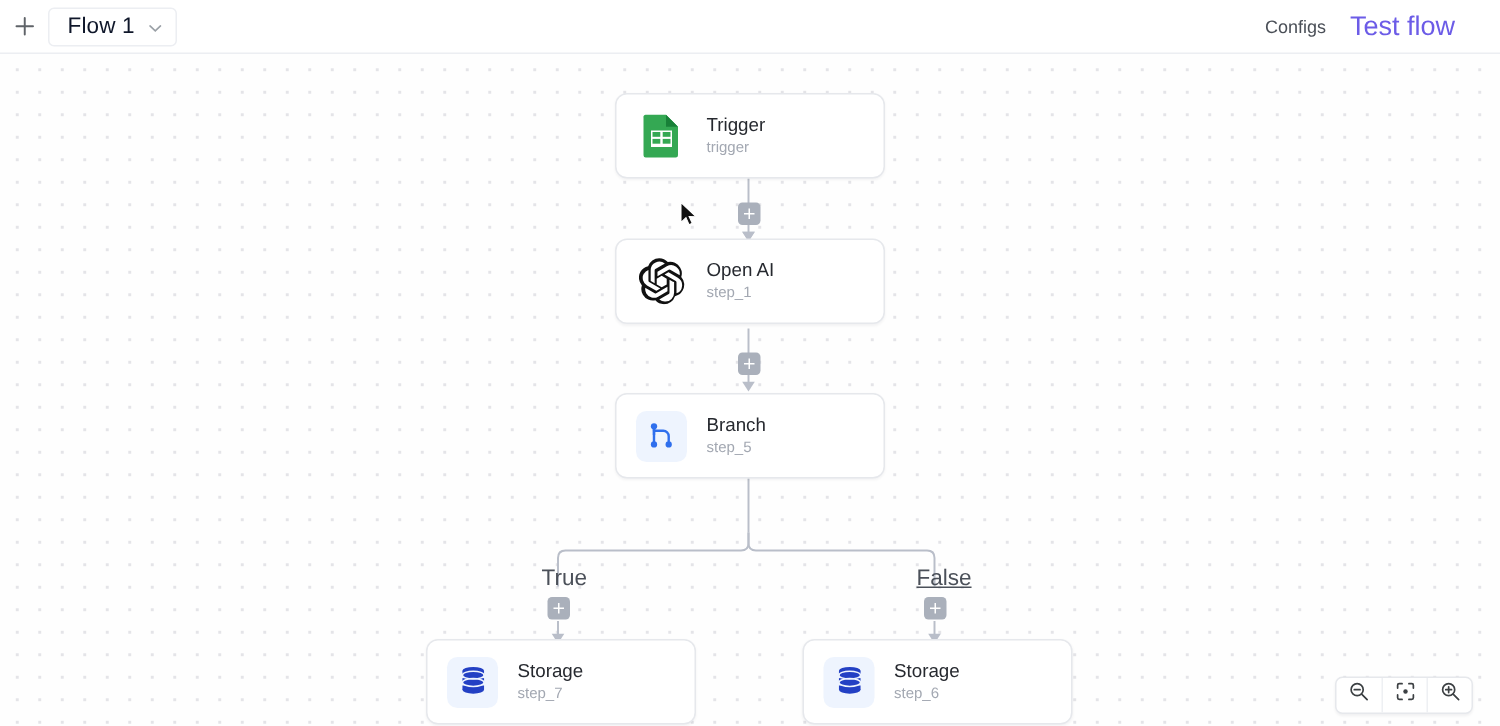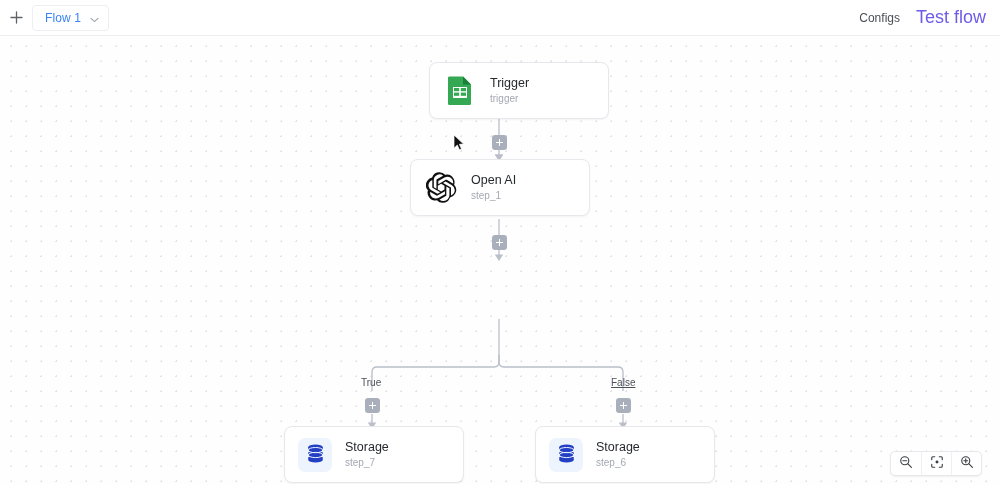--- a/index.html
+++ b/index.html
@@ -27,26 +27,26 @@
   .add-tab-btn svg { display: block; }
   .tab {
     height: 26px;
     display: flex; align-items: center; gap: 9px;
     padding: 0 9px 0 12px;
     background: #ffffff;
     border: 1px solid #eceef2;
     border-radius: 4px;
     cursor: pointer;
   }
-  .tab-label { font-size: 12px; color: #3b82f6; letter-spacing: .1px; }
+  .tab-label { font-size: 15px; color: #0f172a; letter-spacing: .1px; }
   .tab-caret { display: block; }
   .topbar-right {
     margin-left: auto;
     display: flex; align-items: center; gap: 16px;
-    padding-right: 14px;
+    padding-right: 30px;
   }
   .configs-btn { font-size: 12px; color: #4a4f57; cursor: pointer; }
   .testflow-btn { font-size: 18px; color: #6c5ce7; cursor: pointer; }
 
   
   .canvas {
     position: absolute; top: 36px; left: 0;
     width: 1000px; height: 448px;
     background-color: #fefefe;
     background-image: radial-gradient(#e4e4e8 1px, transparent 1px);
@@ -91,21 +91,21 @@
   }
   .plus-chip::before, .plus-chip::after {
     content: ""; position: absolute; background: #ffffff;
   }
   .plus-chip::before { width: 7px; height: 1.6px; }
   .plus-chip::after  { width: 1.6px; height: 7px; }
 
   
   .branch-label {
     position: absolute;
-    font-size: 10px; color: #4b5059;
+    font-size: 15px; color: #4b5059;
     background: transparent;
     z-index: 7;
     white-space: nowrap;
   }
 
   
   .zoom-controls {
     position: absolute;
     right: 18px; bottom: 8px;
     height: 25px;
@@ -185,21 +185,21 @@
   </svg>
 
   <div class="plus-chip" style="left:492px; top:99px;"></div>
   <div class="plus-chip" style="left:492px; top:199px;"></div>
   <div class="plus-chip" style="left:365px; top:362px;"></div>
   <div class="plus-chip" style="left:616px; top:362px;"></div>
 
   <div class="branch-label" style="left:361px; top:341px;">True</div>
   <div class="branch-label" style="left:611px; top:341px;text-decoration:underline;">False</div>
 
-  <div class="node" style="left:410px; top:26px;margin-left:19px;">
+  <div class="node" style="left:410px; top:26px;">
     <div class="node-icon">
       <svg width="26" height="31" viewBox="0 0 26 31">
         <path d="M2 1.5h14l8 8v19a1.5 1.5 0 0 1-1.5 1.5h-20A1.5 1.5 0 0 1 1 28.5v-25A1.5 1.5 0 0 1 2.5 1.5z" fill="#34a853"></path>
         <path d="M16 1.5l8 8h-8z" fill="#188038"></path>
         <rect x="6" y="12" width="14" height="11" fill="#ffffff"></rect>
         <g fill="#34a853">
           <rect x="7" y="13" width="5.2" height="3.2"></rect>
           <rect x="13.8" y="13" width="5.2" height="3.2"></rect>
           <rect x="7" y="17.6" width="5.2" height="3.2"></rect>
           <rect x="13.8" y="17.6" width="5.2" height="3.2"></rect>
@@ -217,20 +217,38 @@
       <svg width="31" height="31" viewBox="0 0 32 32">
         <path fill="#111111" d="M29.07 13.1a7.86 7.86 0 0 0-.68-6.46 7.96 7.96 0 0 0-8.57-3.82A7.88 7.88 0 0 0 13.88.2a7.96 7.96 0 0 0-7.6 5.51 7.87 7.87 0 0 0-5.26 3.82 7.96 7.96 0 0 0 .98 9.33 7.86 7.86 0 0 0 .68 6.46 7.96 7.96 0 0 0 8.57 3.82 7.87 7.87 0 0 0 5.93 2.64 7.96 7.96 0 0 0 7.6-5.52 7.87 7.87 0 0 0 5.26-3.82 7.96 7.96 0 0 0-.97-9.33zM17.78 29.9a5.9 5.9 0 0 1-3.79-1.37l.19-.1 6.3-3.64a1.02 1.02 0 0 0 .51-.9v-8.88l2.66 1.54a.1.1 0 0 1 .5.07v7.36a5.93 5.93 0 0 1-5.92 5.92zM5.05 24.46a5.9 5.9 0 0 1-.7-3.97l.18.11 6.31 3.64a1.03 1.03 0 0 0 1.03 0l7.7-4.44v3.07a.1.1 0 0 1-.04.08l-6.38 3.68a5.93 5.93 0 0 1-8.1-2.17zM3.4 10.78a5.9 5.9 0 0 1 3.09-2.6v7.49a.99.99 0 0 0 .5.89l7.67 4.42-2.66 1.54a.1.1 0 0 1-.09 0l-6.38-3.68a5.93 5.93 0 0 1-2.17-8.09zm21.89 5.09l-7.7-4.46 2.65-1.53a.1.1 0 0 1 .1 0l6.37 3.68a5.92 5.92 0 0 1-.9 10.68v-7.48a1 1 0 0 0-.52-.89zm2.65-3.98l-.19-.12-6.3-3.66a1.03 1.03 0 0 0-1.04 0l-7.69 4.44V9.48a.1.1 0 0 1 .04-.09l6.38-3.67a5.92 5.92 0 0 1 8.8 6.17zM10.76 17.33L8.1 15.8a.1.1 0 0 1-.05-.08V8.38a5.92 5.92 0 0 1 9.71-4.55l-.19.1-6.3 3.64a1.02 1.02 0 0 0-.51.9zm1.44-3.11l3.43-1.98 3.44 1.98v3.96l-3.43 1.98-3.44-1.98z"></path>
       </svg>
     </div>
     <div class="node-text">
       <span class="node-title">Open AI</span>
       <span class="node-sub">step_1</span>
     </div>
   </div>
 
+  <div class="node" style="left:410px; top:226px;">
+    <div class="node-icon tinted">
+      <svg width="22" height="22" viewBox="0 0 22 22">
+        <g stroke="#2f6fed" stroke-width="1.6" fill="none" stroke-linecap="round">
+          <path d="M6 5.6v4"></path>
+          <path d="M6 7.2h6.2a3.6 3.6 0 0 1 3.6 3.6v3.4"></path>
+        </g>
+        <circle cx="6" cy="4.2" r="2.1" fill="#2f6fed"></circle>
+        <circle cx="6" cy="16.3" r="2.1" fill="#2f6fed"></circle>
+        <circle cx="15.8" cy="16.3" r="2.1" fill="#2f6fed"></circle>
+        <path d="M6 6.3v8" stroke="#2f6fed" stroke-width="1.6" stroke-linecap="round"></path>
+      </svg>
+    </div>
+    <div class="node-text">
+      <span class="node-title">Branch</span>
+      <span class="node-sub">step_5</span>
+    </div>
+  </div>
 
   <div class="node" style="left:284px; top:390px;">
     <div class="node-icon tinted">
       <svg width="19" height="21" viewBox="0 0 19 21">
         <g fill="#2340c4">
           <ellipse cx="9.5" cy="3.2" rx="7.2" ry="2.6"></ellipse>
           <rect x="2.3" y="3.2" width="14.4" height="2.9"></rect>
           <ellipse cx="9.5" cy="6.1" rx="7.2" ry="2.6"></ellipse>
           <rect x="2.3" y="8.1" width="14.4" height="2.9"></rect>
           <ellipse cx="9.5" cy="11" rx="7.2" ry="2.6"></ellipse>

